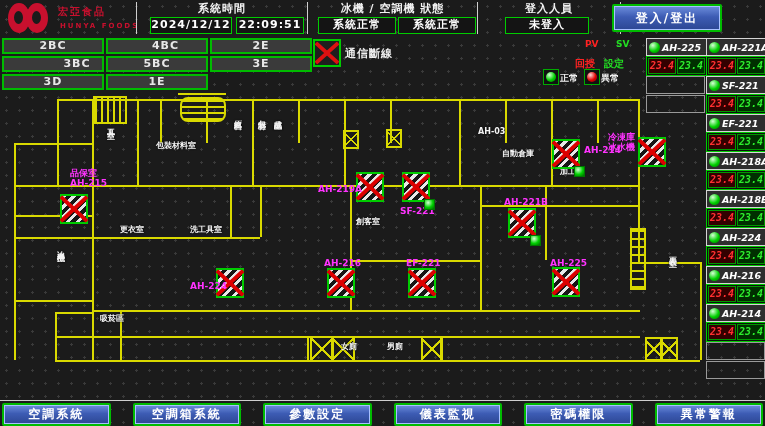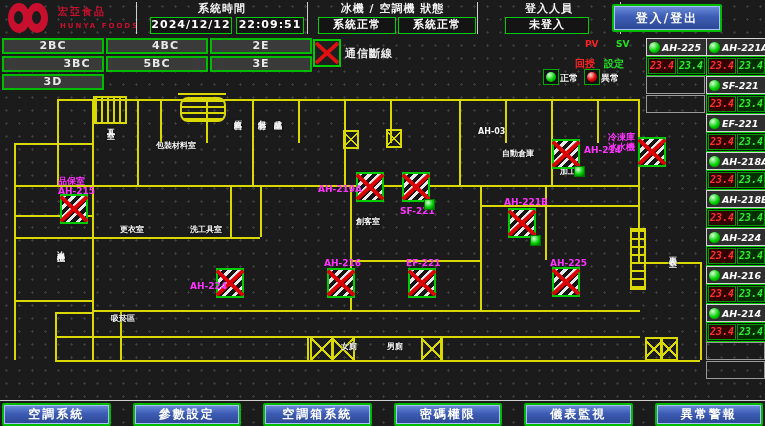--- a/index.html
+++ b/index.html
@@ -117,20 +117,21 @@
 </div>
 
 <div id="floor-grid" class="abs">
     <div class="floor-btn" style="pointer-events: auto;">2BC</div>
     <div class="floor-btn" style="pointer-events: auto; padding-left: 17px;">4BC</div>
     <div class="floor-btn" style="pointer-events: auto;">2E</div>
     <div class="floor-btn" style="pointer-events: auto; padding-left: 48px;">3BC</div>
     <div class="floor-btn" style="pointer-events: auto;">5BC</div>
     <div class="floor-btn" style="pointer-events: auto;">3E</div>
     <div class="floor-btn" style="pointer-events: auto;">3D</div>
+    <div class="floor-btn" style="pointer-events: auto;">1E</div>
   </div>
 
 <div class="xbox" style="left:313px;top:39px;width:24px;height:24px;">
   <span class="xbar" style="width:30px;left:-3px;top:10px;transform:rotate(42deg);"></span>
   <span class="xbar" style="width:30px;left:-3px;top:10px;transform:rotate(-42deg);"></span>
 </div>
 <div class="legend-text" style="left:345px;top:46px;">通信斷線</div>
 
 <div class="tinytxt" style="left:585px;top:39px;color:#ff2222;">PV</div>
 <div class="tinytxt" style="left:616px;top:39px;color:#22dd22;">SV</div>
@@ -278,26 +279,26 @@
     <div class="room vert" style="left: 231px; top: 114px;">原料區</div>
     <div class="room vert" style="left: 255px; top: 114px;">包材區</div>
     <div class="room vert" style="left: 271px; top: 114px;">成品區</div>
     <div class="room" style="left: 478px; top: 127px;">AH-03</div>
     <div class="room" style="left: 502px; top: 148px;">自動倉庫</div>
     <div class="room" style="left: 560px; top: 166px;">加工室</div>
     <div class="room" style="left: 120px; top: 224px;">更衣室</div>
     <div class="room" style="left: 190px; top: 224px;">洗工具室</div>
     <div class="room" style="left: 356px; top: 216px;">創客室</div>
     <div class="room vert" style="left: 54px; top: 244px;">冰水主機</div>
-    <div class="room" style="left: 100px; top: 313px; margin-left: 11px;">吸菸區</div>
+    <div class="room" style="left: 100px; top: 313px;">吸菸區</div>
     <div class="room" style="left: 341px; top: 341px;">女廁</div>
     <div class="room" style="left: 387px; top: 341px;">男廁</div>
     <div class="room vert" style="left: 666px; top: 250px;">更衣室</div>
     <div class="fan" style="left: 60px; top: 194px; pointer-events: auto;"></div>
-    <div class="mlabel" style="left: 58px; top: 168px; margin-top: 8px;">品保室
+    <div class="mlabel" style="left: 70px; top: 168px;">品保室
 AH-215</div>
     <div class="fan" style="left: 356px; top: 172px; pointer-events: auto;"></div>
     <div class="mlabel" style="left: 318px; top: 184px;">AH-219A</div>
     <div class="fan" style="left: 402px; top: 172px; pointer-events: auto;"></div>
     <div class="mlabel" style="left: 400px; top: 206px;">SF-221</div>
     <div class="fanled" style="left: 424px; top: 199px;"></div>
     <div class="fan" style="left: 552px; top: 139px; pointer-events: auto;"></div>
     <div class="mlabel" style="left: 584px; top: 145px;">AH-214</div>
     <div class="fanled" style="left: 574px; top: 166px;"></div>
     <div class="fan" style="left: 638px; top: 137px; pointer-events: auto;"></div>
@@ -311,18 +312,18 @@
     <div class="fan" style="left: 327px; top: 268px; pointer-events: auto;"></div>
     <div class="mlabel" style="left: 324px; top: 258px;">AH-216</div>
     <div class="fan" style="left: 408px; top: 268px; pointer-events: auto;"></div>
     <div class="mlabel" style="left: 406px; top: 258px;">EF-221</div>
     <div class="fan" style="left: 552px; top: 267px; pointer-events: auto;"></div>
     <div class="mlabel" style="left: 550px; top: 258px;">AH-225</div>
   </div>
 
 <div id="nav-bar" class="abs">
     <div class="nav-btn">空調系統</div>
+    <div class="nav-btn">空調箱系統</div>
     <div class="nav-btn">參數設定</div>
-    <div class="nav-btn">空調箱系統</div>
+    <div class="nav-btn">儀表監視</div>
     <div class="nav-btn">密碼權限</div>
-    <div class="nav-btn">儀表監視</div>
     <div class="nav-btn">異常警報</div>
   </div>
 
 </body></html>

